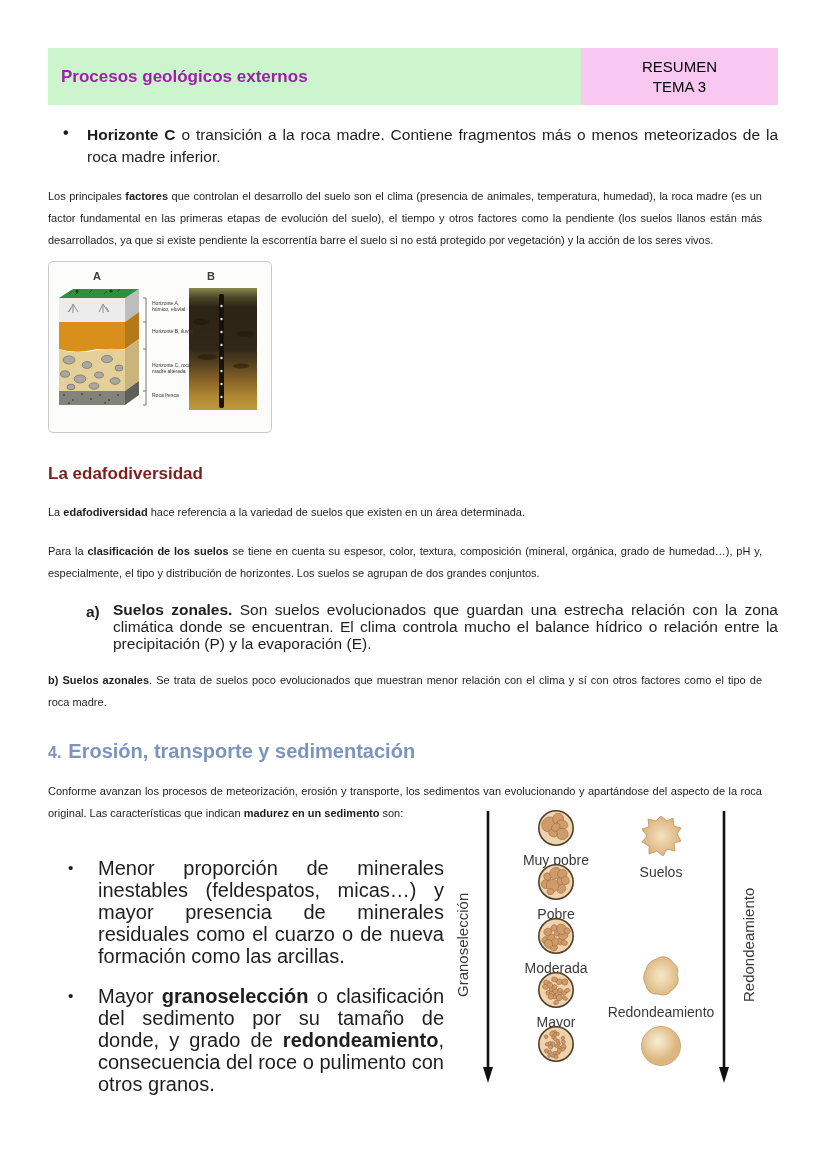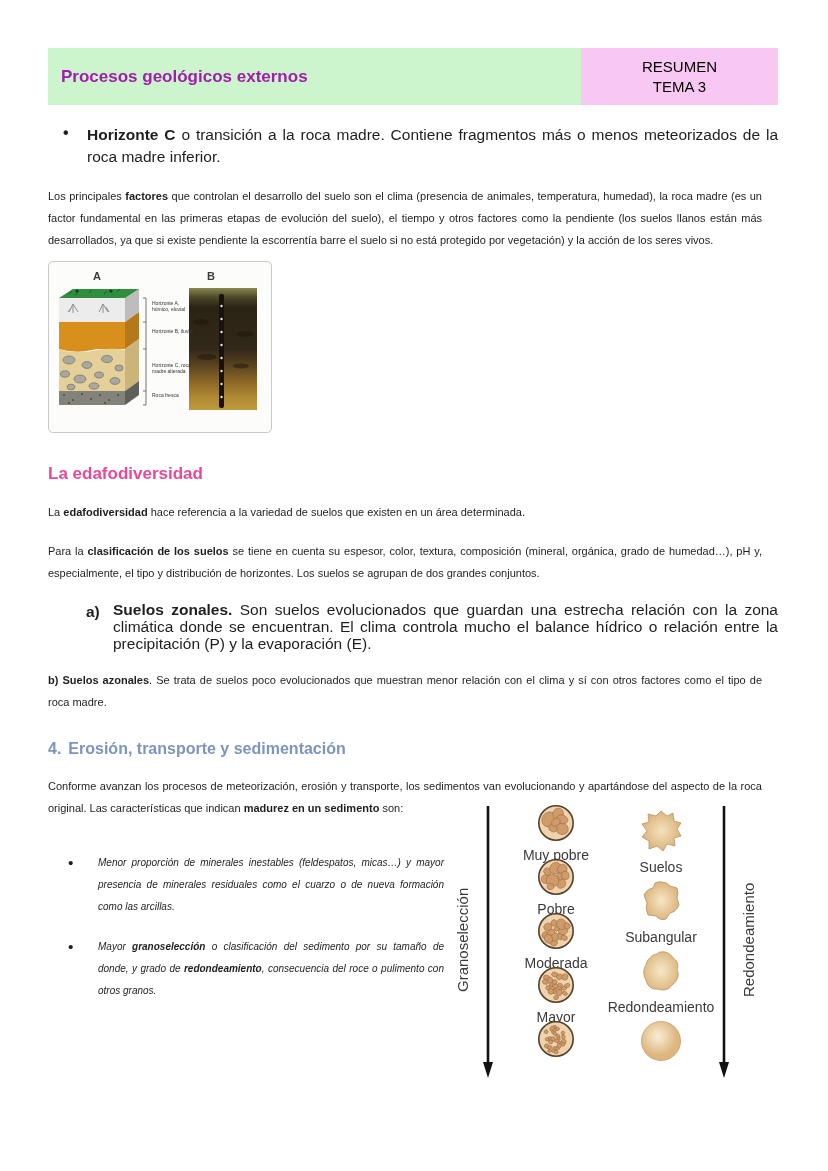--- a/index.html
+++ b/index.html
@@ -19,35 +19,35 @@
 
   .li-top{display:flex;margin:19px 0 0 0;}
   .li-top .mark{width:24px;padding-left:15px;font-weight:bold;flex:none;}
   .li-top .body{flex:1;font-size:15.5px;line-height:22px;text-align:justify;}
 
   
   .soilfig{position:relative;width:222px;height:170px;margin-top:10px;border:1px solid #c9c9c9;
            border-radius:5px;background:#fcfcfb;}
   .soil-ann{position:absolute;width:46px;font-size:5px;line-height:1.2;color:#333;}
 
-  .h2blue{margin:31px 0 0 0;font-size:17px;font-weight:bold;color:#ec4899;}
+  .h2blue{margin:31px 0 0 0;font-size:17px;font-weight:bold;color:#7f1d1d;}
   .h4row{margin:27px 0 0 0;color:#7d94bd;font-weight:bold;}
   .h4row .num{font-size:16px;margin-right:7px;}
-  .h4row .txt{font-size:16px;}
+  .h4row .txt{font-size:20px;}
 
   .list-a{display:flex;margin:17px 0 0 38px;}
   .list-a .mark{width:27px;font-weight:bold;flex:none;font-size:15.5px;line-height:22px;}
   .list-a .body{flex:1;font-size:15.5px;line-height:17px;text-align:justify;}
 
   
   .row{display:flex;margin-top:15px;}
   .bullets{flex:1;}
   .bul{display:flex;margin:18px 0 0 0;}
   .bul .mark{width:30px;padding-left:20px;flex:none;font-size:15.5px;line-height:22px;}
-  .bul .body{flex:1;font-size:10px;line-height:22px;text-align:justify;padding-right:14px;font-style:italic;}
+  .bul .body{flex:1;font-size:20px;line-height:22px;text-align:justify;padding-right:14px;}
 
   .sortfig{position:relative;width:320px;height:290px;flex:none;margin-top:-30px;}
   .axis-label{position:absolute;top:0;height:272px;display:flex;align-items:center;justify-content:center;
               writing-mode:vertical-rl;transform:rotate(180deg);font-size:15px;color:#3a3a3a;}
   .axis-label.left{left:-6px;width:20px;}
   .axis-label.right{left:280px;width:20px;}
   .arrow{position:absolute;top:2px;width:12px;height:280px;}
   .arrow.left{left:24px;}
   .arrow.right{left:260px;}
   .sort-item{position:absolute;left:46px;width:104px;text-align:center;}
@@ -317,32 +317,20 @@
             <defs>
                 <radialGradient id="rb0">
                   <stop offset="0" stop-color="#f4e2bd"></stop>
                   <stop offset="1" stop-color="#dcb47e"></stop>
                 </radialGradient>
               </defs>
             <path d="M22 3 L28 8 L34 5 L35 13 L42 15 L38 21 L42 28 L35 30 L36 38 L28 36 L24 43 L18 38 L10 41 L10 33 L3 29 L8 23 L3 16 L10 14 L9 6 L17 8 Z" fill="url(#rb0)" stroke="#bd9260" stroke-width="0.8"></path>
           </svg>
           <div class="fig-label">Suelos</div>
         </div>
-        <div class="round-item" style="top:74px;">
-          <svg width="44" height="46" viewBox="0 0 44 46">
-            <defs>
-                <radialGradient id="rb1">
-                  <stop offset="0" stop-color="#f6e6c4"></stop>
-                  <stop offset="1" stop-color="#ddb680"></stop>
-                </radialGradient>
-              </defs>
-            <path d="M23 4 Q28 4 31 8 L38 10 Q40 16 38 20 L40 27 Q37 34 31 35 L27 41 Q21 43 17 38 L9 37 Q6 30 8 25 L5 17 Q8 11 14 10 L16 5 Q20 3 23 4 Z" fill="url(#rb1)" stroke="#bd9260" stroke-width="0.8"></path>
-          </svg>
-          <div class="fig-label">Subangular</div>
-        </div>
         <div class="round-item" style="top:144px;">
           <svg width="44" height="46" viewBox="0 0 44 46">
             <defs>
                 <radialGradient id="rb2">
                   <stop offset="0" stop-color="#f7e8c9"></stop>
                   <stop offset="1" stop-color="#debb85"></stop>
                 </radialGradient>
               </defs>
             <path d="M22 4 C27 3 32 6 34 10 C38 12 40 17 38 22 C41 27 38 34 33 37 C30 42 24 43 19 41 C13 42 8 38 7 32 C4 28 4 21 7 17 C8 11 13 7 18 6 C19 5 20 4 22 4 Z" fill="url(#rb2)" stroke="#bd9260" stroke-width="0.8"></path>
           </svg>

